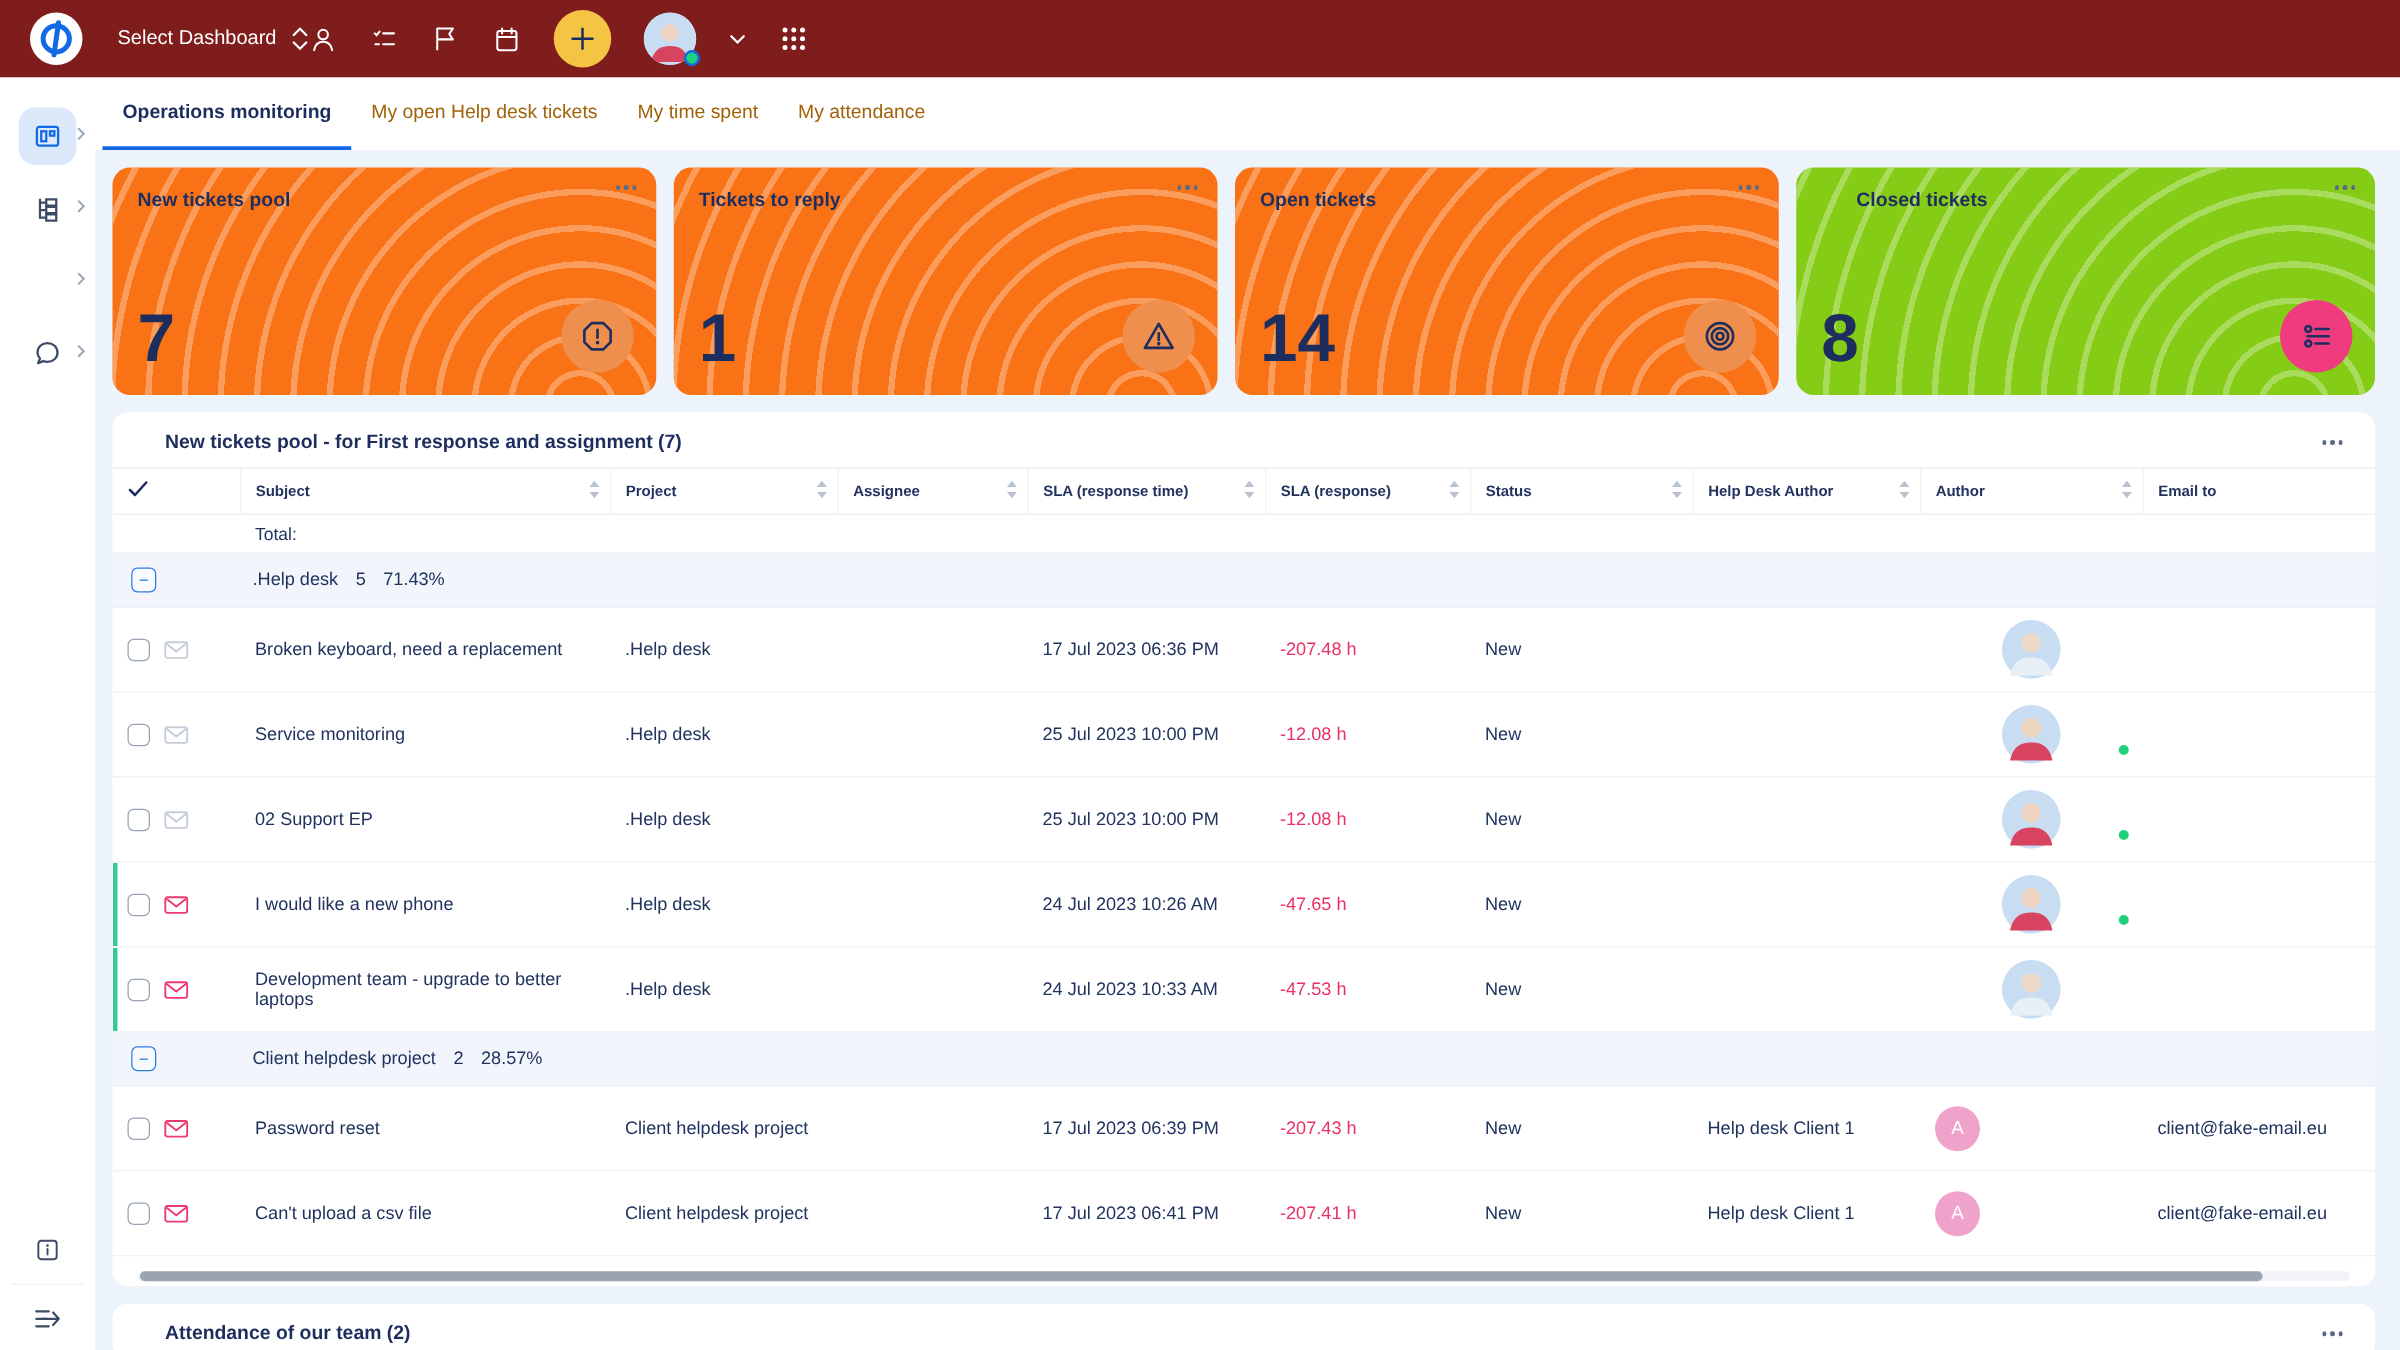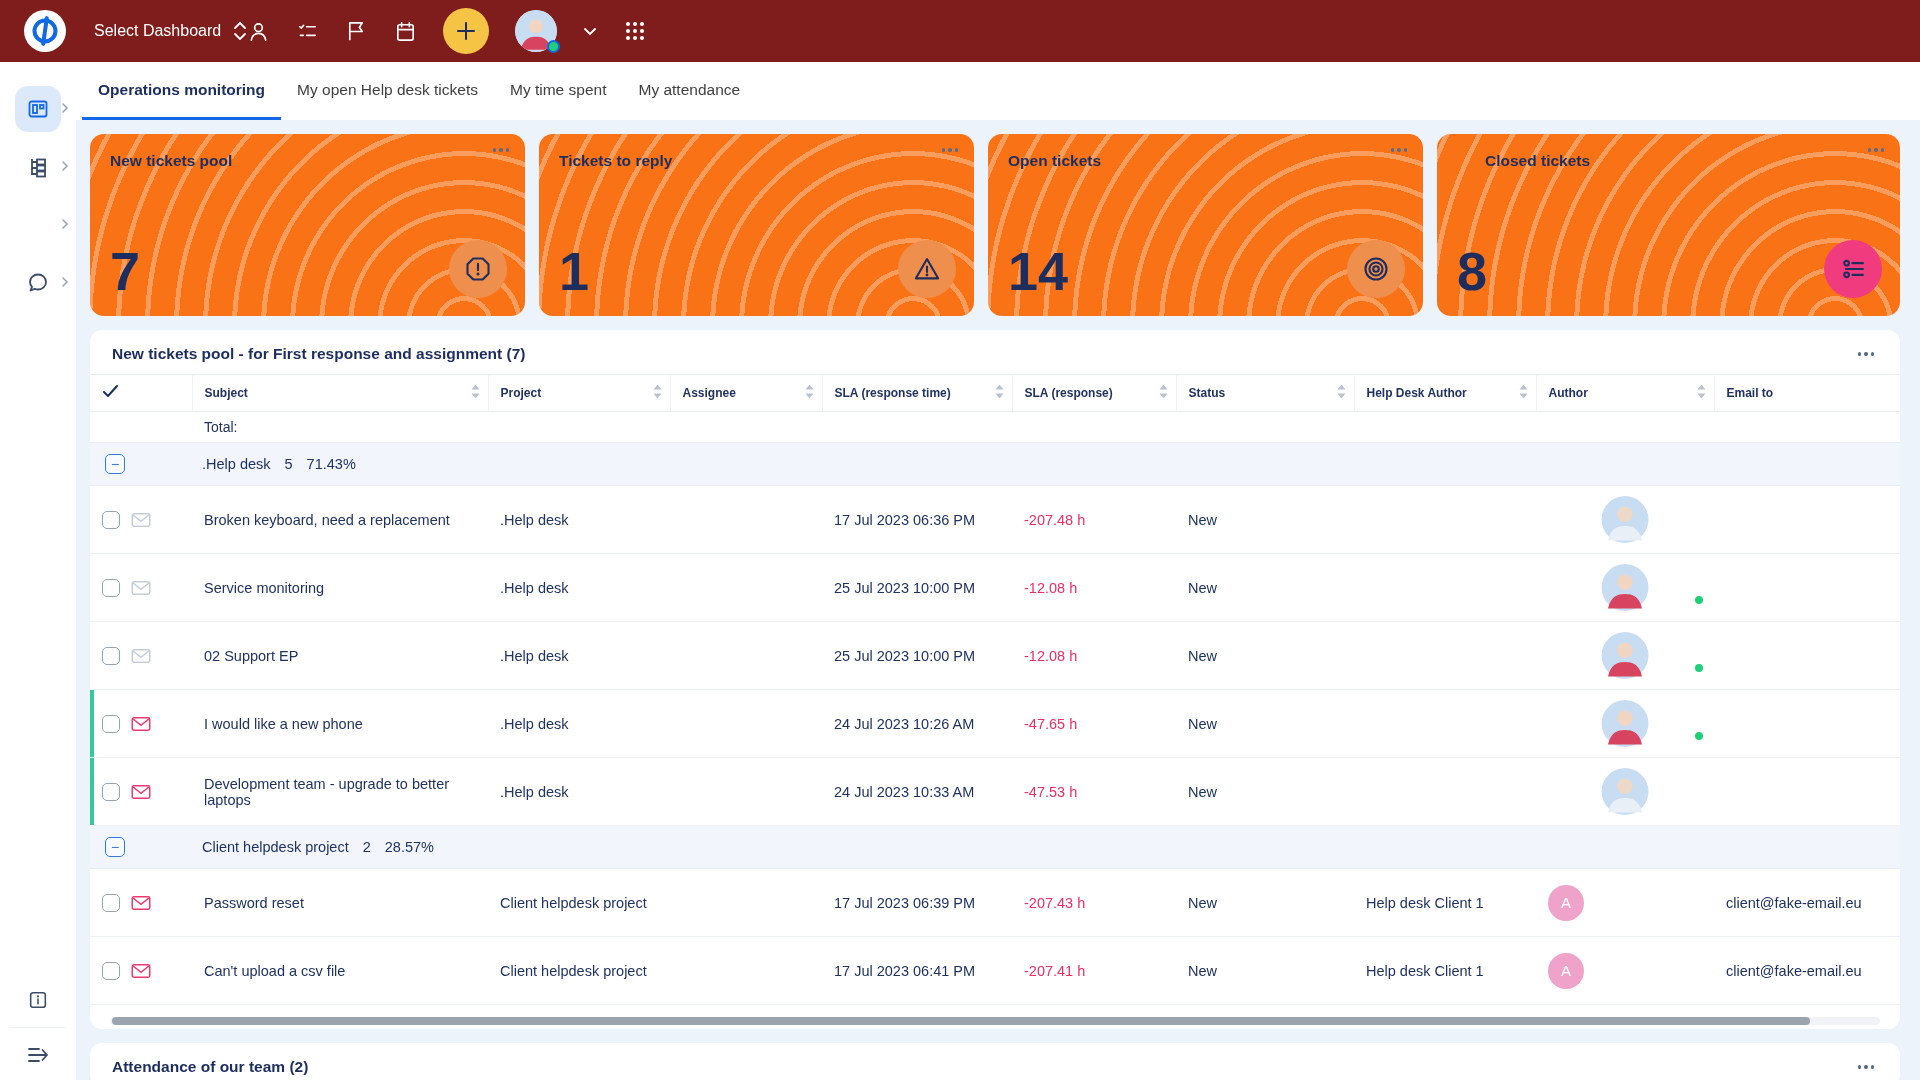--- a/index.html
+++ b/index.html
@@ -32,42 +32,42 @@
   .side-item .tile { width:46px; height:46px; border-radius:13px; display:flex; align-items:center; justify-content:center; }
   .side-item.active .tile { background:#DCE9FB; color:#1268E8; }
   .side-item .chev { position:absolute; right:7px; top:50%; transform:translateY(-50%); color:#9AA7B8; }
   .side-foot { position:absolute; bottom:14px; left:0; right:0; display:flex; flex-direction:column; align-items:center; }
   .side-foot .divider { width:58px; height:1px; background:#EDF1F6; margin:16px 0; }
   .side-foot .fico { color:#3C4B66; cursor:pointer; display:flex; }
 
   
   .main { flex:1; display:flex; flex-direction:column; min-width:0;justify-content:center; }
   .tabs { height:58px; background:#fff; display:flex; align-items:stretch; padding:0 6px; flex:none; }
-  .tab { display:flex; align-items:center; padding:0 16px; font-size:15.5px; color:#404040; cursor:pointer; border-bottom:3px solid transparent; }
+  .tab { display:flex; align-items:center; padding:0 16px; font-size:15.5px; color:#a16207; cursor:pointer; border-bottom:3px solid transparent; }
   .tab.active { color:#1D2E5E; font-weight:700; border-bottom-color:#1268E8; }
 
   .content { flex:1; padding:14px 20px 0 14px; display:flex; flex-direction:column; gap:14px; overflow:hidden; }
 
   
   .cards { display:flex; gap:14px; flex:none; }
   .card { flex:1; height:182px; border-radius:14px; position:relative; padding:18px 20px; overflow:hidden; }
   .card.peach { background:#f97316; }
-  .card.pink  { background:#f97316;padding-left:48px; }
+  .card.pink  { background:#84cc16;padding-left:48px; }
   .card::after { content:""; position:absolute; inset:0; background:repeating-radial-gradient(circle at 86% 105%, rgba(255,255,255,0) 0 24px, rgba(255,255,255,.30) 24px 29px); pointer-events:none; }
   .card-title { font-size:15.5px; font-weight:700; color:#1D2E5E; position:relative; z-index:1; }
   .card-menu { position:absolute; top:14px; right:16px; z-index:2; cursor:pointer; display:flex; gap:3px; }
   .card-menu i, .panel-menu i { width:3.5px; height:3.5px; border-radius:50%; background:#5A6A88; display:block; }
   .card-value { position:absolute; left:20px; bottom:14px; font-size:54px; font-weight:700; color:#1D2E5E; z-index:1; }
   .card-icon { position:absolute; right:18px; bottom:18px; width:58px; height:58px; border-radius:50%; display:flex; align-items:center; justify-content:center; color:#1D2E5E; z-index:1; }
   .card.peach .card-icon { background:#EF8F4D; }
   .card.pink  .card-icon { background:#F03C7E; }
 
   
   .panel { background:#fff; border-radius:12px; }
-  .panel-head { display:flex; justify-content:space-between; align-items:center; padding:15px 22px 11px; }
+  .panel-head { display:flex; justify-content:space-between; align-items:center; padding:15px 22px 11px;margin-left:20px; }
   .panel-title { font-size:15.5px; font-weight:700; color:#1D2E5E; }
   .panel-menu { display:flex; gap:3px; cursor:pointer; padding:4px; }
 
   
   table { width:100%; border-collapse:collapse; table-layout:fixed; font-size:14.5px; color:#20335F; }
   col.c-sel{width:102px;} col.c-subj{width:296px;} col.c-proj{width:182px;} col.c-assig{width:152px;}
   col.c-sladate{width:190px;} col.c-slah{width:164px;} col.c-status{width:178px;} col.c-hda{width:182px;}
   col.c-author{width:178px;} col.c-email{width:auto;}
   thead th { text-align:left; font-weight:600; font-size:12px; color:#22335F; padding:9px 26px 9px 12px; border-top:1px solid #E9EDF3; border-bottom:1px solid #E9EDF3; border-right:1px solid #EFF2F6; position:relative; cursor:pointer; }
   thead th:last-child { border-right:none; }

